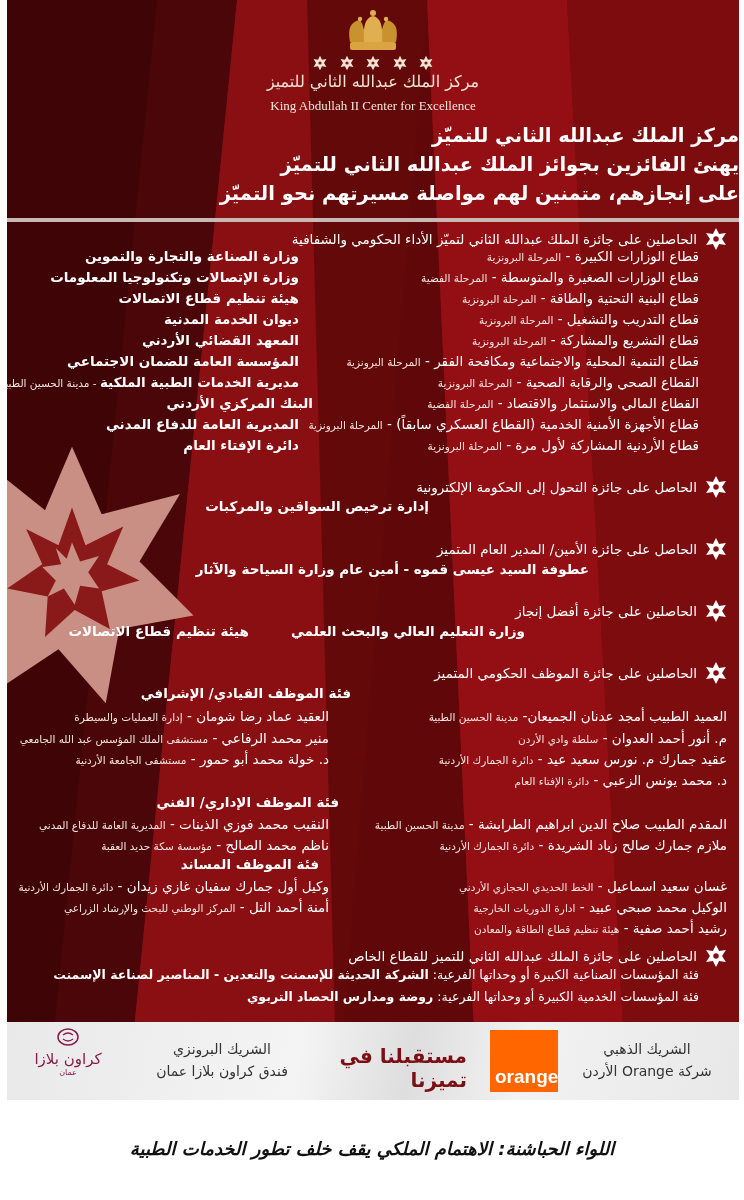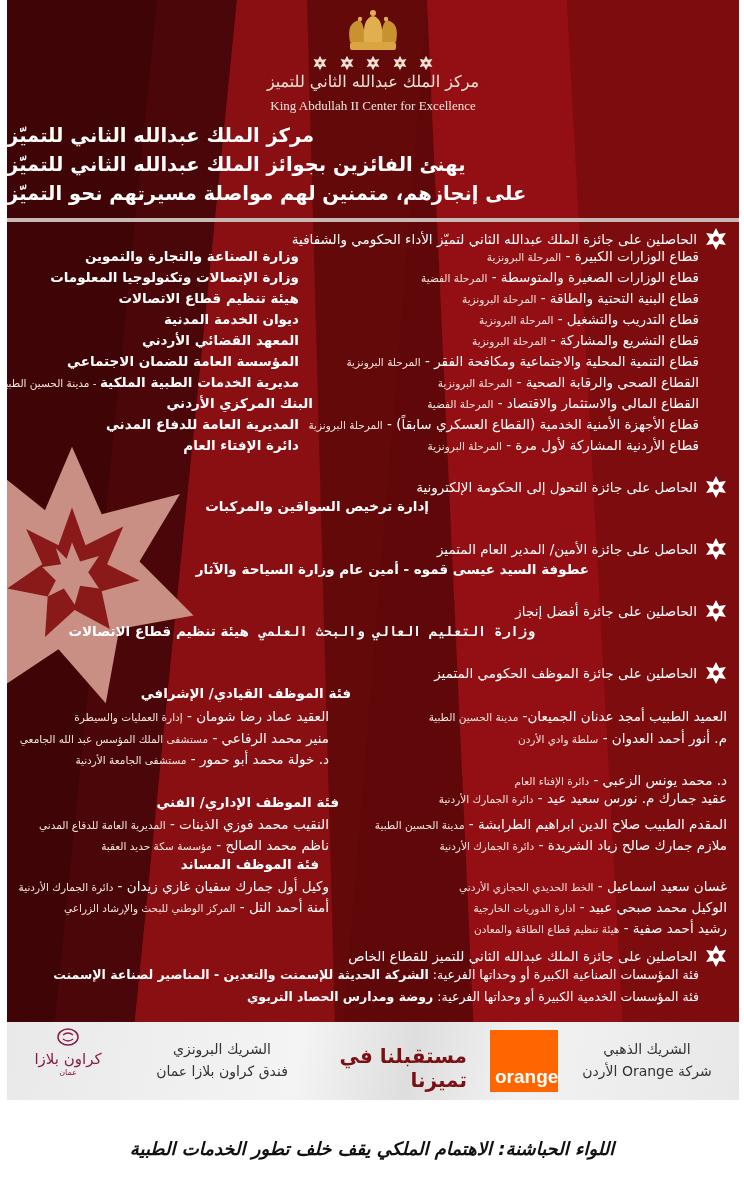--- a/index.html
+++ b/index.html
@@ -6,21 +6,21 @@
   body { width:744px; height:1200px; position:relative; overflow:hidden; font-family:"DejaVu Sans", sans-serif; }
   .ad { position:absolute; left:7px; top:0; width:732px; height:1100px; overflow:hidden; background:#6e0a0c; }
   .bg-layer { position:absolute; inset:0; }
   .header { position:absolute; left:0; top:0; width:712px; height:218px; }
   .header-sep { position:absolute; left:0; top:218px; width:732px; height:4px; background:#c9b9b5; }
   .crown { position:absolute; left:335px; top:8px; width:62px; height:46px; }
   .stars-row { position:absolute; left:305px; top:55px; width:122px; height:16px; display:flex; justify-content:space-between; }
   .stars-row svg { width:16px; height:16px; }
   .logo-ar { position:absolute; left:0; top:72px; width:732px; text-align:center; color:#efe3d6; font-family:"DejaVu Serif", serif; font-size:16px; direction:rtl; }
   .logo-en { position:absolute; left:0; top:98px; width:732px; text-align:center; color:#f0e6dc; font-family:"Liberation Serif", serif; font-size:13px; }
-  .headline { position:absolute; left:0; top:121px; width:732px; text-align:left; color:#ffffff; font-family:"DejaVu Sans", sans-serif; font-weight:bold; font-size:19.5px; line-height:29px; direction:rtl; }
+  .headline { position:absolute; left:0; top:121px; width:732px; text-align:right; color:#ffffff; font-family:"DejaVu Sans", sans-serif; font-weight:bold; font-size:19.5px; line-height:29px; direction:rtl; }
   .sec-head { position:absolute; right:12px; display:flex; align-items:center; direction:rtl; color:#ffffff; font-size:13.5px; }
   .sec-head .star { width:22px; height:22px; margin-left:8px; flex:none; }
   .line { position:absolute; color:#ffffff; white-space:nowrap; direction:rtl; font-size:13.5px; }
   .line .sub { font-size:10.5px; color:#f3e4e0; }
   .bold { font-weight:bold; }
   .big-star { position:absolute; left:-70px; top:430px; width:270px; height:290px; }
   .cat-title { position:absolute; color:#ffffff; font-weight:bold; font-size:13.5px; direction:rtl; white-space:nowrap; }
   .sponsor { position:absolute; left:0; top:1022px; width:732px; height:78px; background:linear-gradient(100deg,#e9e9e9 0%,#f4f4f4 40%,#dedede 55%,#f2f2f2 70%,#e8e8e8 100%); }
   .orange-box { position:absolute; left:483px; top:8px; width:68px; height:62px; background:#ff6600; }
   .orange-box span { position:absolute; left:5px; bottom:4px; color:#ffffff; font-family:"Liberation Sans", sans-serif; font-weight:bold; font-size:19px; }
@@ -140,35 +140,35 @@
   </div>
   <div class="line bold" style="right:150px; top:561px;">عطوفة السيد عيسى قموه - أمين عام وزارة السياحة والآثار</div>
 
   <div class="sec-head" style="top:600px;">
     <svg class="star" viewBox="-10 -10 20 20">
         <polygon fill="#ffffff" points="0,-10 2.8,-4.5 9,-5.5 5.5,0 9,5.5 2.8,4.5 0,10 -2.8,4.5 -9,5.5 -5.5,0 -9,-5.5 -2.8,-4.5"></polygon>
         <circle r="2.5" fill="#8a0f12"></circle>
       </svg>
     <span>الحاصلين على جائزة أفضل إنجاز</span>
   </div>
-  <div class="line bold" style="right:204px; top:623px;font-family:Liberation Mono, monospace;">وزارة التعليم العالي والبحث العلمي</div>
+  <div class="line bold" style="right:214px; top:623px;">وزارة التعليم العالي والبحث العلمي</div>
   <div class="line bold" style="right:490px; top:623px;">هيئة تنظيم قطاع الاتصالات</div>
 
   <div class="sec-head" style="top:662px;">
     <svg class="star" viewBox="-10 -10 20 20">
         <polygon fill="#ffffff" points="0,-10 2.8,-4.5 9,-5.5 5.5,0 9,5.5 2.8,4.5 0,10 -2.8,4.5 -9,5.5 -5.5,0 -9,-5.5 -2.8,-4.5"></polygon>
         <circle r="2.5" fill="#8a0f12"></circle>
       </svg>
     <span>الحاصلين على جائزة الموظف الحكومي المتميز</span>
   </div>
 
   <div class="cat-title" style="right:388px; top:685px;">فئة الموظف القيادي/ الإشرافي</div>
   <div class="line" style="right:12px; top:708px;"><span>العميد الطبيب أمجد عدنان الجميعان- </span><span class="sub">مدينة الحسين الطبية</span></div>
   <div class="line" style="right:12px; top:730px;"><span>م. أنور أحمد العدوان - </span><span class="sub">سلطة وادي الأردن</span></div>
-  <div class="line" style="right:12px; top:790px;text-align:right;"><span>عقيد جمارك م. نورس سعيد عيد - </span><span class="sub">دائرة الجمارك الأردنية</span></div>
+  <div class="line" style="right:12px; top:751px;text-align:right;"><span>عقيد جمارك م. نورس سعيد عيد - </span><span class="sub">دائرة الجمارك الأردنية</span></div>
   <div class="line" style="right:12px; top:772px;"><span>د. محمد يونس الزعبي - </span><span class="sub">دائرة الإفتاء العام</span></div>
   <div class="line" style="right:410px; top:708px;"><span>العقيد عماد رضا شومان - </span><span class="sub">إدارة العمليات والسيطرة</span></div>
   <div class="line" style="right:410px; top:730px;"><span>منير محمد الرفاعي - </span><span class="sub">مستشفى الملك المؤسس عبد الله الجامعي</span></div>
   <div class="line" style="right:410px; top:751px;"><span>د. خولة محمد أبو حمور - </span><span class="sub">مستشفى الجامعة الأردنية</span></div>
 
   <div class="cat-title" style="right:400px; top:794px;">فئة الموظف الإداري/ الفني</div>
   <div class="line" style="right:12px; top:816px;"><span>المقدم الطبيب صلاح الدين ابراهيم الطرابشة - </span><span class="sub">مدينة الحسين الطبية</span></div>
   <div class="line" style="right:12px; top:837px;"><span>ملازم جمارك صالح زياد الشريدة - </span><span class="sub">دائرة الجمارك الأردنية</span></div>
   <div class="line" style="right:410px; top:816px;"><span>النقيب محمد فوزي الذينات - </span><span class="sub">المديرية العامة للدفاع المدني</span></div>
   <div class="line" style="right:410px; top:837px;"><span>ناظم محمد الصالح - </span><span class="sub">مؤسسة سكة حديد العقبة</span></div>

